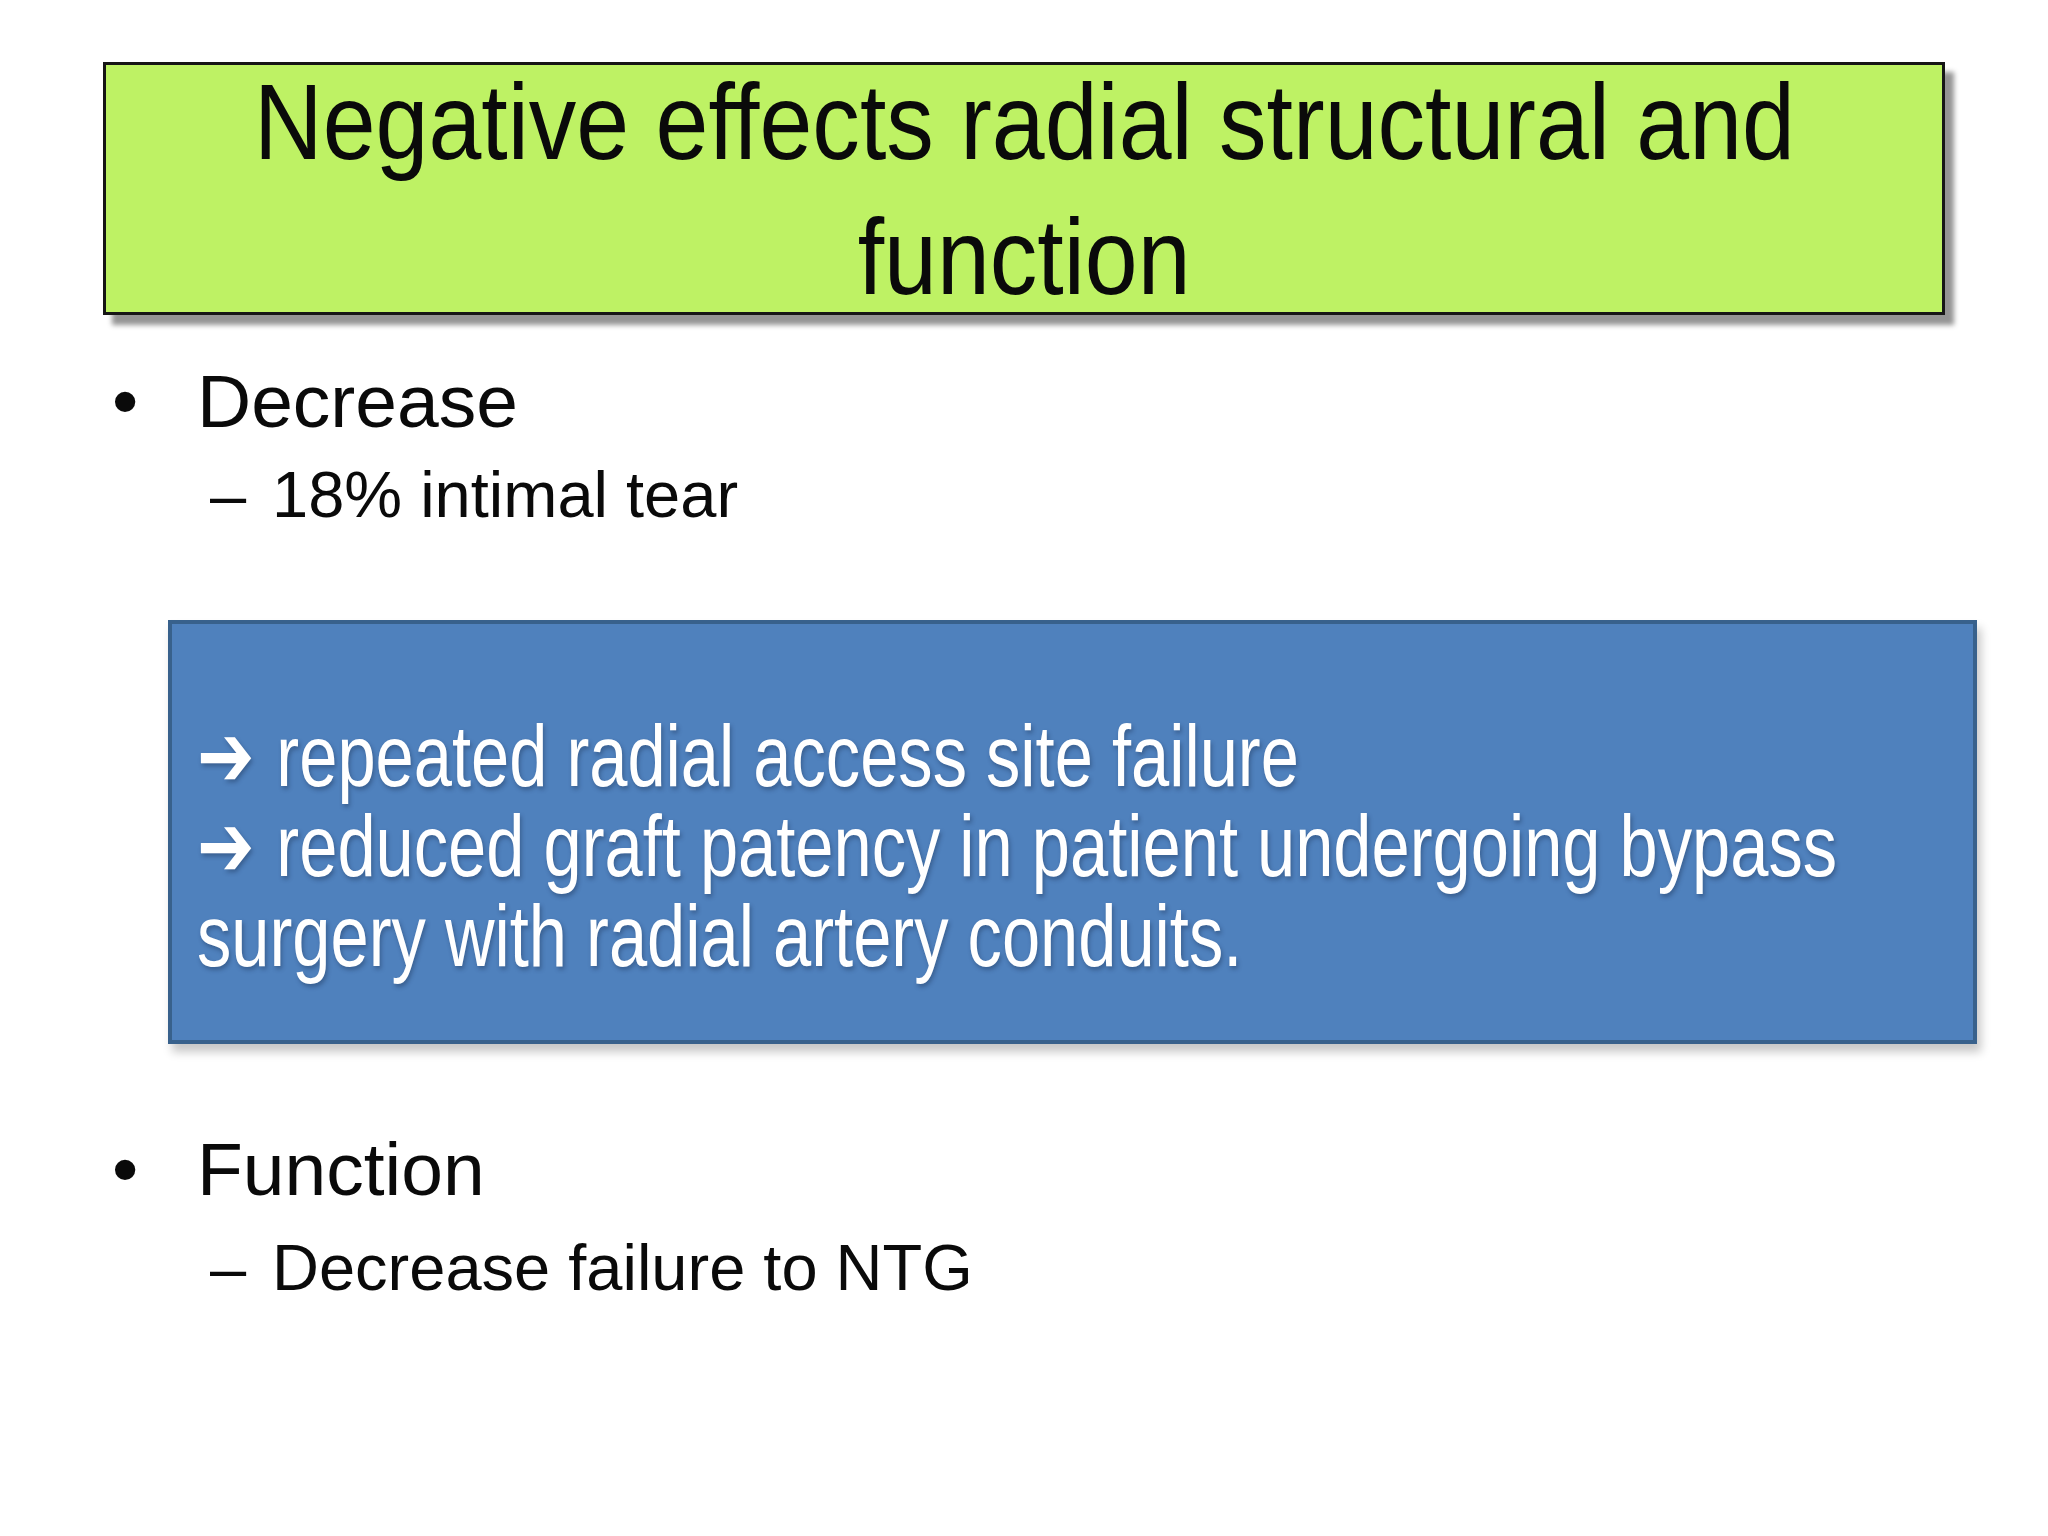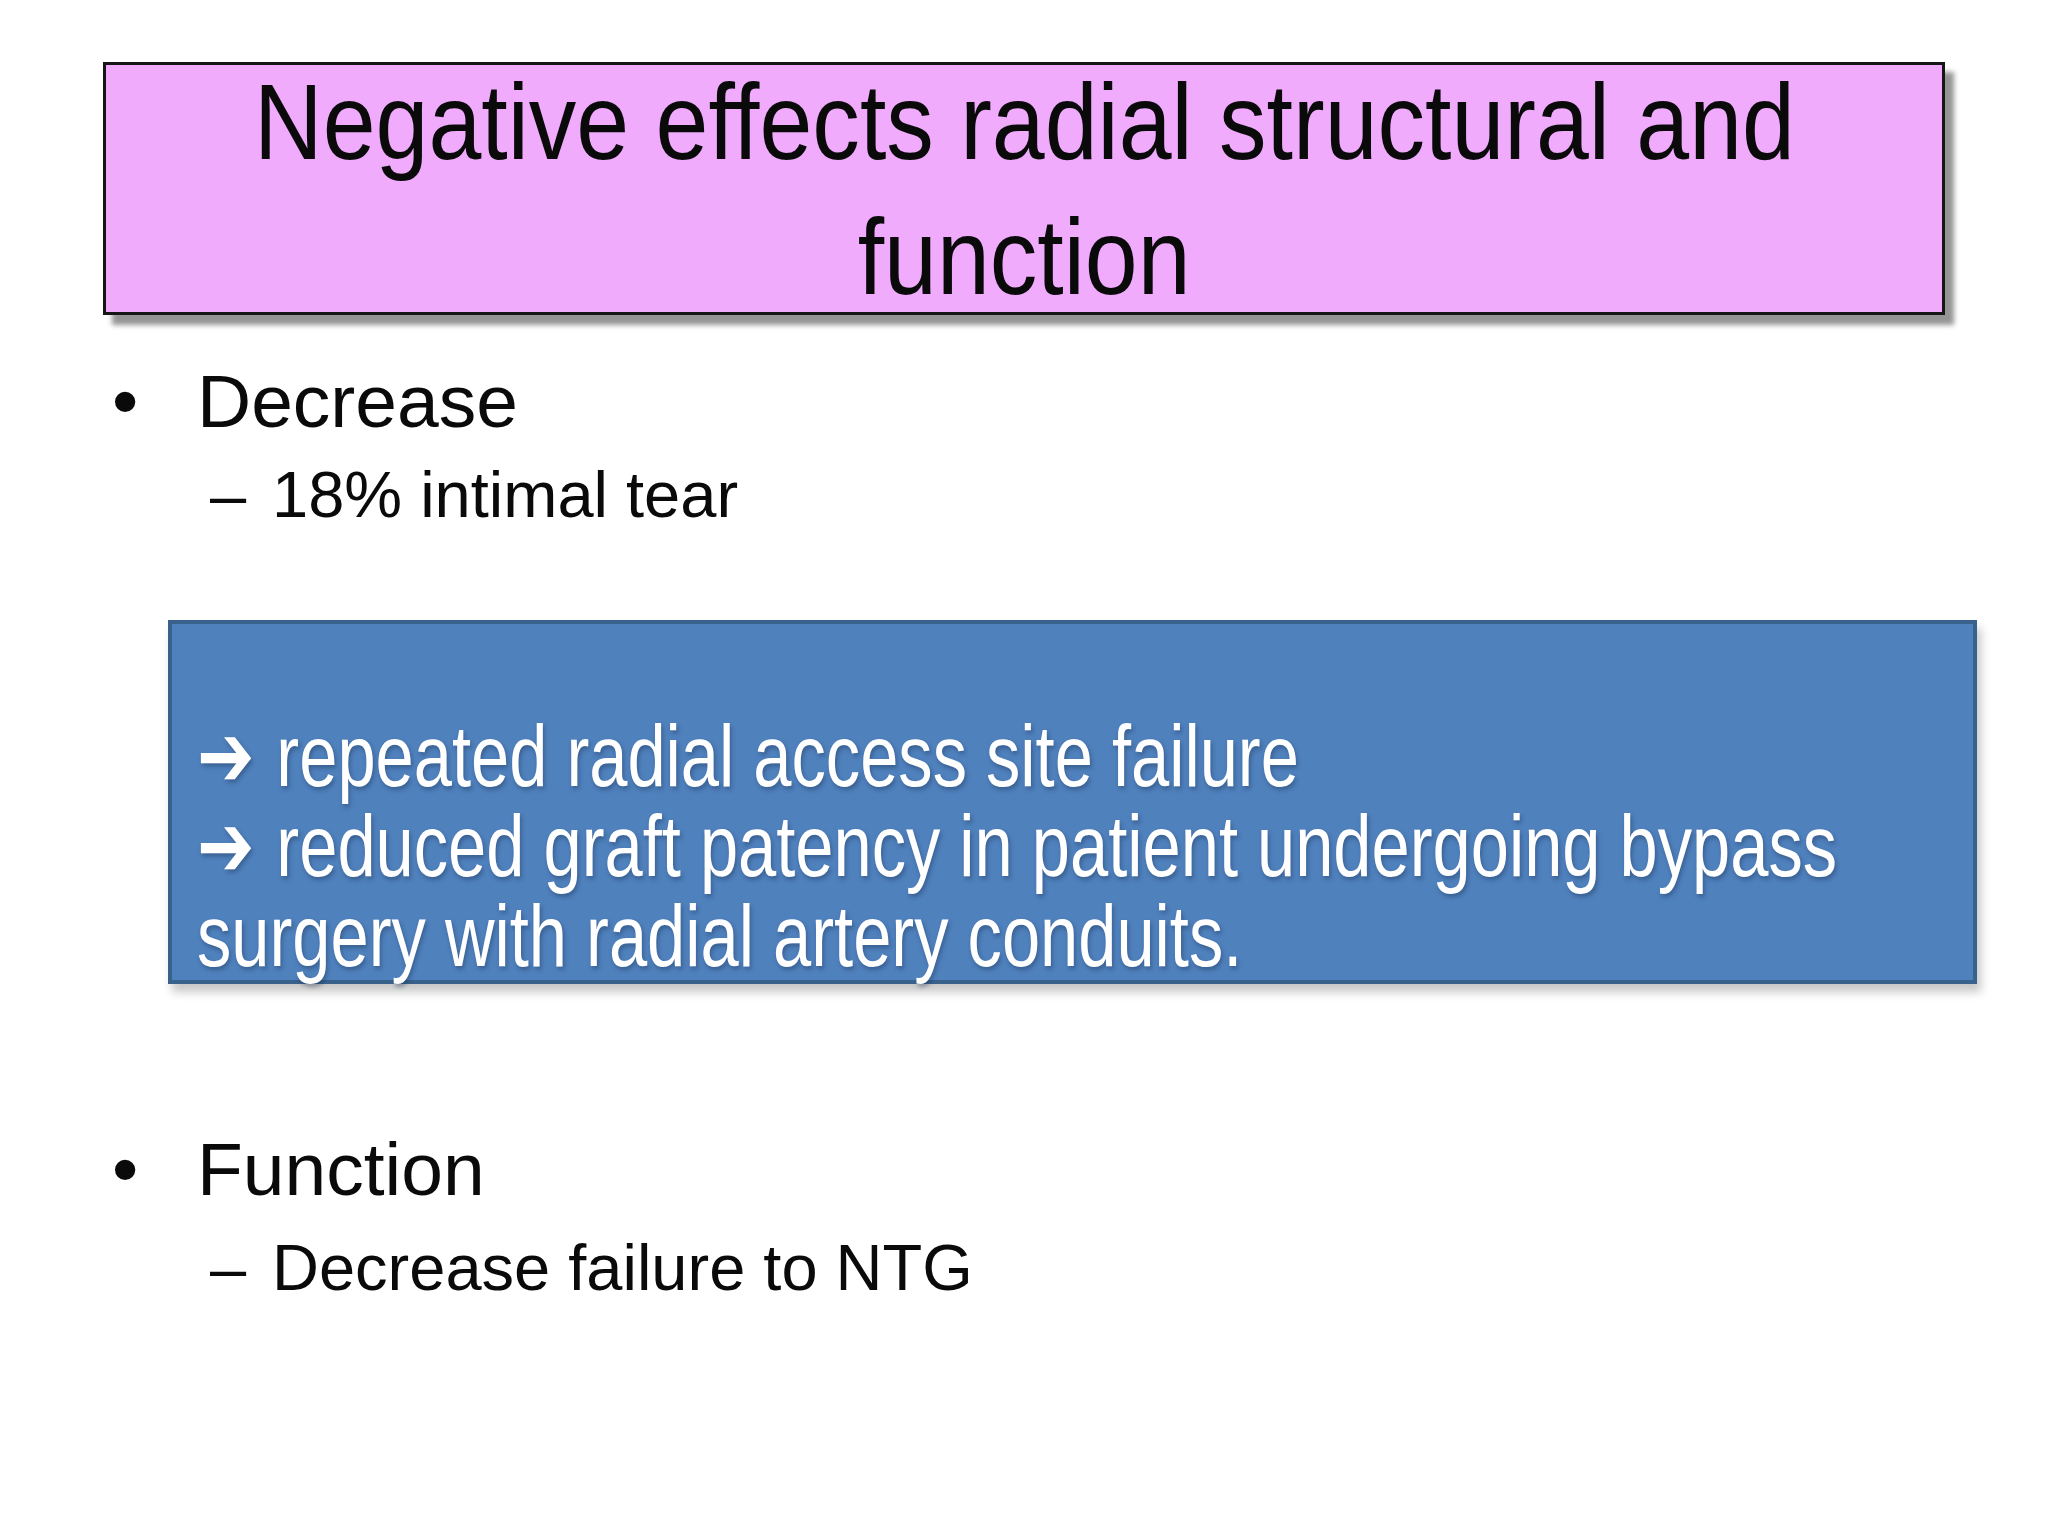--- a/index.html
+++ b/index.html
@@ -22,21 +22,21 @@
   }
 
   
   .title-box {
     position: absolute;
     left: 103px;
     top: 62px;
     width: 1842px;
     height: 253px;
     box-sizing: border-box;
-    background: #f0abfc;
+    background: #bef264;
     border: 3px solid #161616;
     box-shadow: 9px 10px 5px rgba(0,0,0,0.42);
     display: flex;
     flex-direction: column;
     align-items: center;
     justify-content: center;
   }
   .title-line {
     display: block;
     font-size: 108px;
@@ -81,21 +81,21 @@
   }
   .bullet2.row-intimal  { top: 458px; }
   .bullet2.row-ntg      { top: 1231px; }
 
   
   .callout {
     position: absolute;
     left: 168px;
     top: 620px;
     width: 1809px;
-    height: 364px;
+    height: 424px;
     box-sizing: border-box;
     border: 4px solid #14532d;
     background: #4f81bd;
     box-shadow: 4px 8px 9px rgba(0,0,0,0.22);
   }
   .callout-text {
     position: absolute;
     left: 25px;
     top: 87px;
     width: 2256px;

